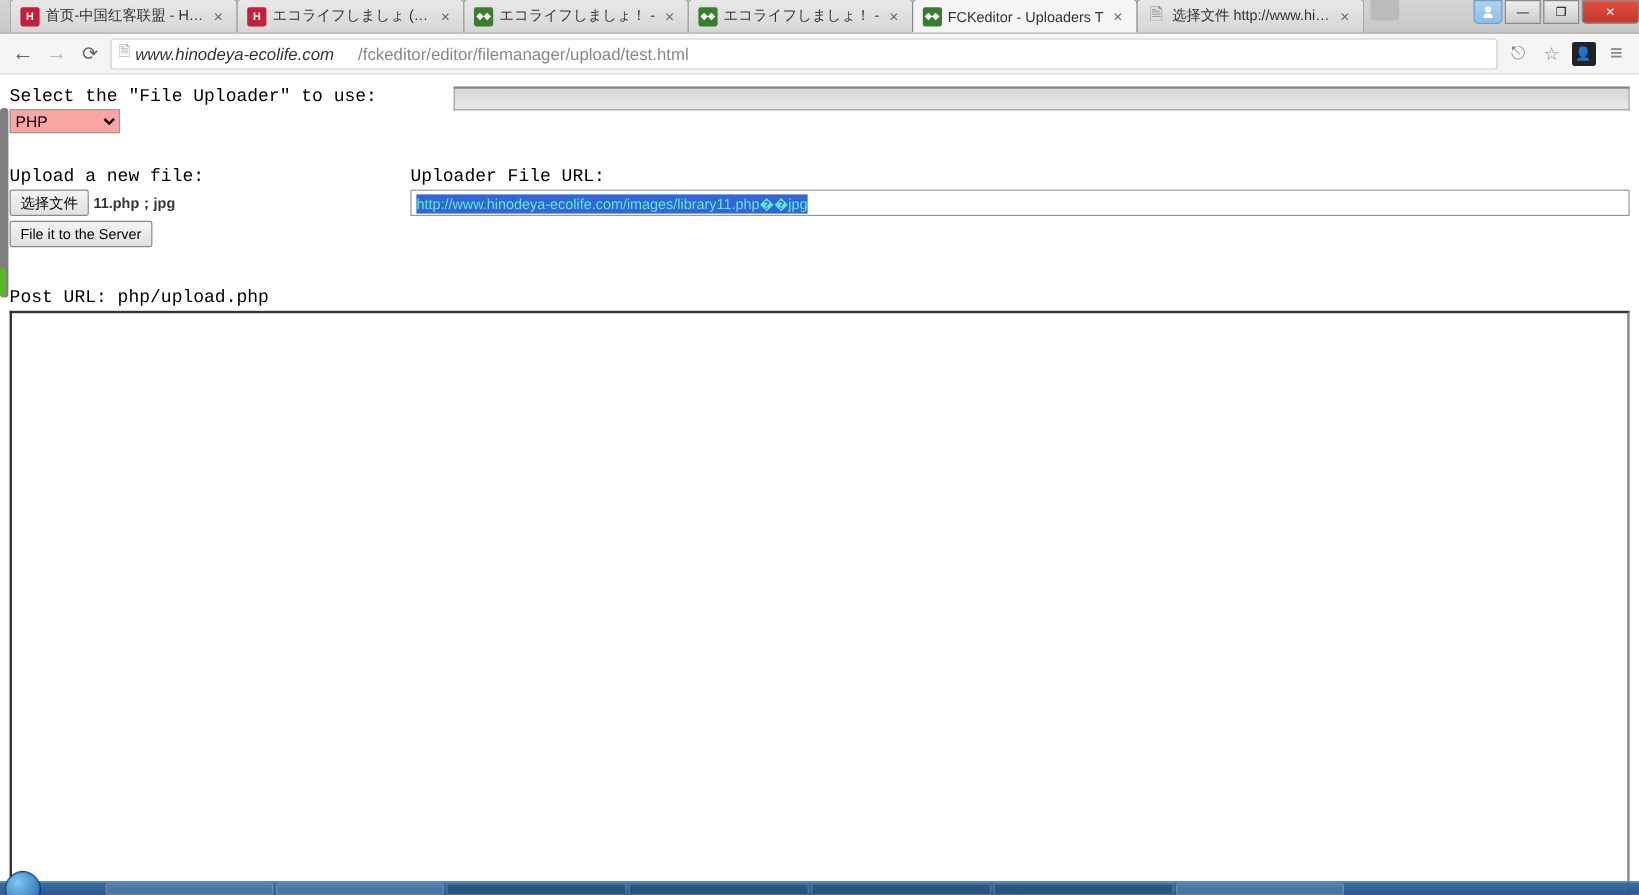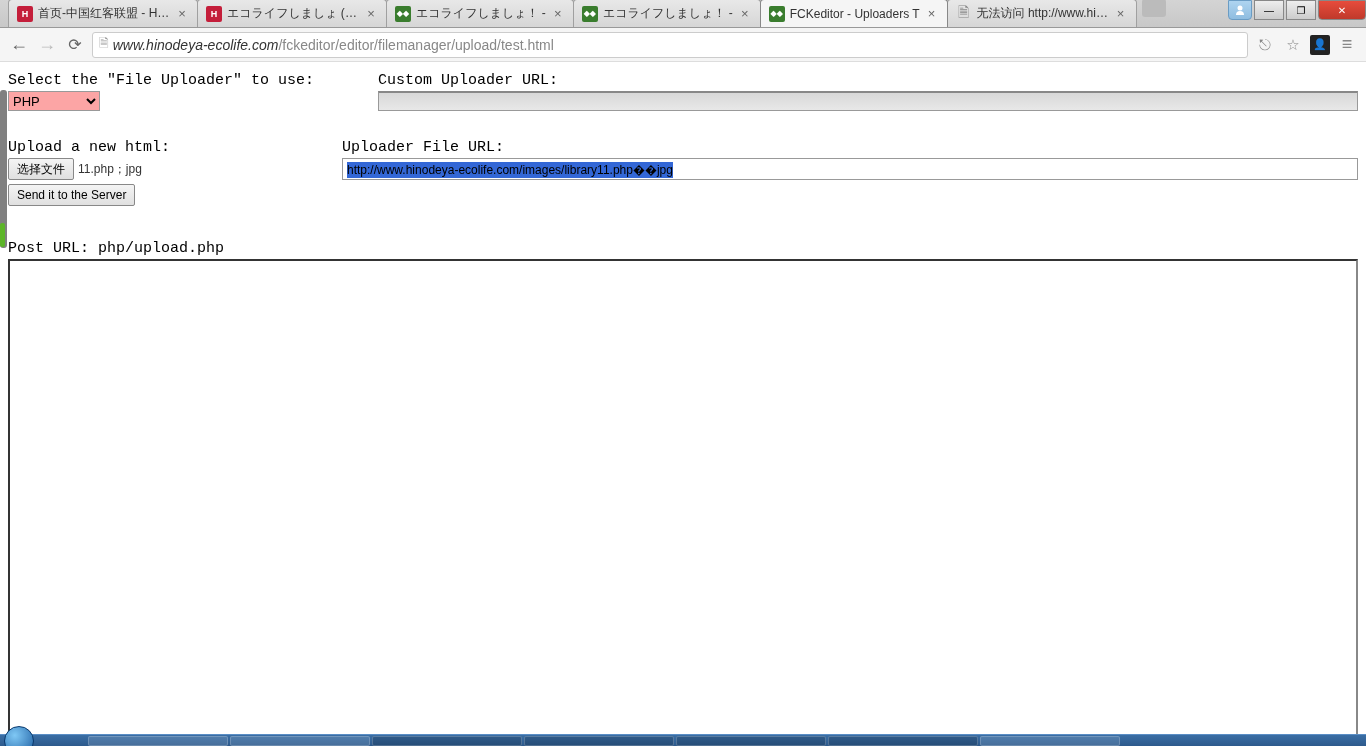--- a/index.html
+++ b/index.html
@@ -27,21 +27,21 @@
     
     
     .toolbar { height: 34px; background: #f5f5f5; display: flex; align-items: center; padding: 0 8px; gap: 6px; border-bottom: 1px solid #ddd; }
     .nav-btn { width: 22px; height: 22px; display: flex; align-items: center; justify-content: center; color: #666; font-size: 18px; cursor: pointer; }
     .nav-btn.disabled { color: #bbb; }
     .reload-btn { font-size: 16px; }
     .url-bar { flex: 1; height: 26px; background: #fff; border: 1px solid #ccc; border-radius: 3px; display: flex; align-items: center; padding: 0 6px; gap: 4px; font-size: 14px; color: #333; }
     .url-icon { color: #999; font-size: 12px; }
     .url-text { flex: 1; }
     .url-domain { color: #333; font-style: italic; }
-    .url-path { color: #888; }
+    .url-path { color: #888; margin-left: 20px; }
     .toolbar-icon { width: 22px; height: 22px; display: flex; align-items: center; justify-content: center; color: #888; cursor: pointer; font-size: 15px; }
     .ext-icon { width: 20px; height: 20px; background: #222; color: #fff; display: flex; align-items: center; justify-content: center; font-size: 11px; border-radius: 2px; }
     .menu-icon { font-size: 18px; font-weight: bold; }
     
     
     .page { padding: 10px 8px 0 8px; font-family: "Courier New", monospace; font-size: 15px; color: #000; position: relative; }
     .row1 { display: flex; margin-bottom: 8px; }
     .col-left { width: 370px; flex-shrink: 0; }
     .col-right { flex: 1; }
     
@@ -49,25 +49,25 @@
     select.uploader { width: 92px; font-family: Arial; font-size: 13px; height: 20px; border: 1px solid #999; background: #fca5a5; }
     
     .custom-url-input { width: 100%; height: 20px; background: linear-gradient(#d8d8d8,#e8e8e8); border: 1px solid #999; border-top: 2px solid #888; padding: 2px 4px; font-family: Arial; font-size: 12px; }
     
     .row2 { display: flex; margin-top: 28px; }
     .col-left2 { width: 334px; flex-shrink: 0; }
     .col-right2 { flex: 1; }
     
     .file-row { display: flex; align-items: center; gap: 4px; margin-top: 2px; }
     .choose-btn { height: 22px; padding: 2px 8px; font-family: Arial; font-size: 12px; background: linear-gradient(#f4f4f4,#e0e0e0); border: 1px solid #888; border-radius: 2px; cursor: pointer; }
-    .file-name { font-family: Arial; font-size: 12px; color: #333; }
+    .file-name { font-family: Arial; font-size: 12px; color: #333; font-weight: bold; }
     .send-btn { margin-top: 4px; height: 22px; padding: 2px 8px; font-family: Arial; font-size: 12px; background: linear-gradient(#f4f4f4,#e0e0e0); border: 1px solid #888; border-radius: 2px; cursor: pointer; }
     
     .uploaded-url-input { width: 100%; height: 22px; border: 1px solid #999; padding: 2px 4px; font-family: Arial; font-size: 12px; }
-    .url-selected { background: #3367d6; color: #000000; padding: 1px 0; }
+    .url-selected { background: #3367d6; color: #5eead4; padding: 1px 0; }
     
     .post-url { margin-top: 34px; margin-bottom: 2px; }
     .iframe-area { width: 100%; height: 488px; border: 2px inset #888; background: #fff; }
     
     .left-gutter { position: absolute; left: 0; top: 28px; width: 7px; height: 190px; }
     .gutter-gray { position: absolute; left: 0; top: 62px; width: 7px; height: 158px; background: #808080; border-radius: 3px; }
     .gutter-green { position: absolute; left: 0; top: 195px; width: 5px; height: 24px; background: #5cb528; border-radius: 2px; }
     
     
     .taskbar { position: fixed; bottom: 0; left: 0; right: 0; height: 12px; background: linear-gradient(#3a6ea5, #2d5a8c); border-top: 1px solid #5a8ec5; display: flex; align-items: center; }
@@ -103,21 +103,21 @@
       <span class="tab-title">エコライフしましょ！ - </span>
       <span class="tab-close">×</span>
     </div>
     <div class="tab active">
       <span class="tab-favicon favicon-green">◆◆</span>
       <span class="tab-title">FCKeditor - Uploaders T</span>
       <span class="tab-close">×</span>
     </div>
     <div class="tab">
       <span class="tab-favicon favicon-doc">🗎</span>
-      <span class="tab-title">无法访问 http://www.hino</span>
+      <span class="tab-title">选择文件 http://www.hino</span>
       <span class="tab-close">×</span>
     </div>
     <div class="new-tab-btn"></div>
   </div>
   <div class="window-controls">
     <div class="user-btn">
         <svg width="12" height="12" viewBox="0 0 12 12">
           <circle cx="6" cy="4" r="2.5" fill="#fff"></circle>
           <path d="M2 11 Q2 7 6 7 Q10 7 10 11 Z" fill="#fff"></path>
         </svg>
@@ -151,33 +151,32 @@
 
 <div class="page">
   <div class="row1">
     <div class="col-left">
       <div class="label">Select the "File Uploader" to use:</div>
       <select class="uploader">
         <option>PHP</option>
       </select>
     </div>
     <div class="col-right">
-      <div class="label">Custom Uploader URL:</div>
       <input class="custom-url-input" type="text" value="" style="">
     </div>
   </div>
 
   <div class="row2">
     <div class="col-left2">
-      <div class="label">Upload a new html:</div>
+      <div class="label">Upload a new file:</div>
       <div class="file-row">
         <button class="choose-btn">选择文件</button>
         <span class="file-name">11.php；jpg</span>
       </div>
-      <button class="send-btn">Send it to the Server</button>
+      <button class="send-btn">File it to the Server</button>
     </div>
     <div class="col-right2">
       <div class="label">Uploader File URL:</div>
       <div class="uploaded-url-input"><span class="url-selected">http://www.hinodeya-ecolife.com/images/library11.php��jpg</span></div>
     </div>
   </div>
 
   <div class="post-url">
     <span>Post URL: </span><span>php/upload.php</span>
   </div>

